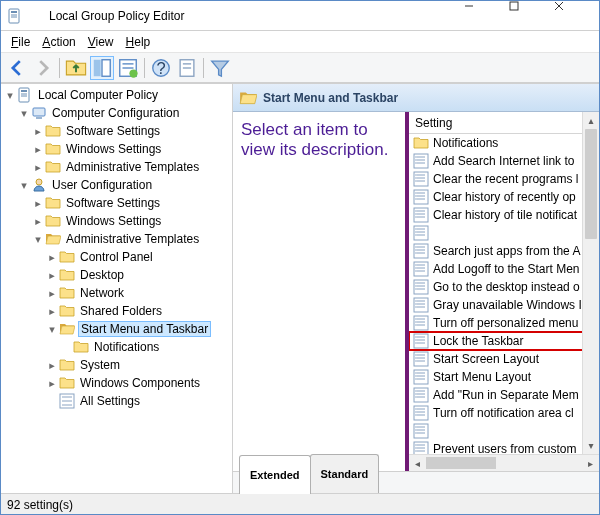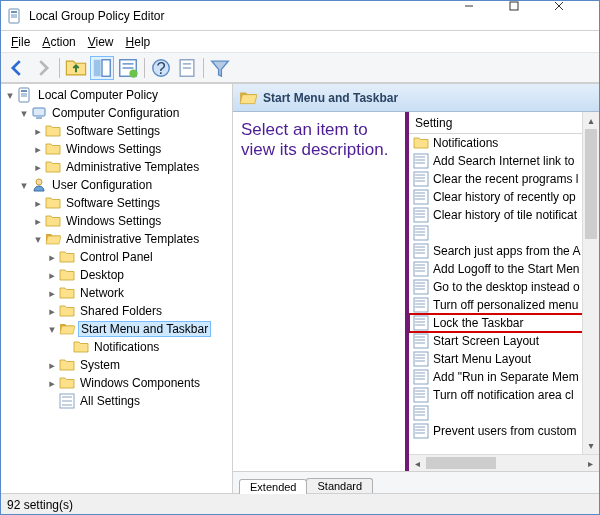--- a/index.html
+++ b/index.html
@@ -1,17 +1,17 @@
 <!DOCTYPE html>
 <html><head>
 <meta charset="utf-8">
 <style>
 * { box-sizing: border-box; margin: 0; padding: 0; font-family: "Segoe UI", Tahoma, sans-serif; font-size: 12px; }
 body { background: #fff; width: 600px; height: 515px; overflow: hidden; border: 1px solid #5a8ac6; }
-.titlebar { height: 30px; display: flex; align-items: center; background: #fff; border-bottom: 1px solid #d0d0d0; }
+.titlebar { height: 30px; display: flex; align-items: center; background: #fff; border-bottom: 1px solid #d0d0d0; gap: 20px; }
 .titlebar .app-icon { width: 16px; height: 16px; margin: 0 6px; }
 .titlebar .title { flex: 1; font-size: 12px; color: #000; }
 .winbtns { display: flex; height: 100%; }
 .winbtn { width: 45px; height: 100%; display: flex; align-items: center; justify-content: center; color: #333; }
 .menubar { height: 22px; display: flex; align-items: center; padding: 0 4px; background: #fff; border-bottom: 1px solid #e5e5e5; }
 .menuitem { padding: 2px 6px; }
 .menuitem u { text-decoration: underline; }
 .toolbar { height: 30px; display: flex; align-items: center; padding: 0 4px; gap: 2px; background: #f5f6f7; border-bottom: 1px solid #d0d0d0; }
 .tbtn { width: 24px; height: 24px; display: flex; align-items: center; justify-content: center; border: 1px solid transparent; }
 .tsep { width: 1px; height: 20px; background: #c0c0c0; margin: 0 2px; }
@@ -36,21 +36,21 @@
 .row .ricon { width: 16px; height: 16px; margin-right: 4px; display: inline-flex; flex-shrink: 0; }
 .row.hl { outline: 2px solid #d40000; outline-offset: -1px; }
 .vscroll { position: absolute; right: 0; top: 0; bottom: 17px; width: 17px; background: #f0f0f0; border-left: 1px solid #dcdcdc; }
 .vscroll .arrow { height: 17px; display: flex; align-items: center; justify-content: center; color: #606060; font-size: 10px; }
 .vscroll .thumb { height: 110px; margin: 0 2px; background: #cdcdcd; border-radius: 1px; }
 .hscroll { position: absolute; left: 0; right: 0; bottom: 0; height: 17px; background: #f0f0f0; border-top: 1px solid #dcdcdc; display: flex; }
 .hscroll .arrow { width: 17px; display: flex; align-items: center; justify-content: center; color: #606060; font-size: 10px; }
 .hscroll .thumb { flex: 0 0 70px; margin: 2px 0; background: #cdcdcd; }
 .hscroll .track { flex: 1; }
 .tabs { height: 22px; display: flex; align-items: flex-end; background: #f5f6f7; padding-left: 6px; border-top: 1px solid #d0d0d0; }
-.tab { border: 1px solid #b0b0b0; border-bottom: none; padding: 1px 10px; margin-right: -1px; background: #f0f0f0; border-radius: 3px 3px 0 0; font-size: 11px; }
+.tab { border: 1px solid #b0b0b0; border-bottom: none; padding: 13px 10px; margin-right: -1px; background: #f0f0f0; border-radius: 3px 3px 0 0; font-size: 11px; font-weight: bold; }
 .tab.active { background: #fff; position: relative; top: 1px; }
 .statusbar { height: 22px; background: #f0f0f0; border-top: 1px solid #d0d0d0; display: flex; align-items: center; padding: 0 6px; font-size: 12px; }
 svg { width: 100%; height: 100%; }
 </style>
 </head>
 <body>
 
 <svg width="0" height="0" style="position:absolute">
 <defs>
   <g id="folder-closed">
@@ -436,20 +436,28 @@
                 </svg>
               </span>
               <span>Go to the desktop instead o</span>
             </div>
             <div class="row">
               <span class="ricon">
                 <svg viewBox="0 0 16 16">
                   <use href="#setting-icon"></use>
                 </svg>
               </span>
+              <span>Gray unavailable Windows I</span>
+            </div>
+            <div class="row">
+              <span class="ricon">
+                <svg viewBox="0 0 16 16">
+                  <use href="#setting-icon"></use>
+                </svg>
+              </span>
               <span>Turn off personalized menu</span>
             </div>
             <div class="row hl">
               <span class="ricon">
                 <svg viewBox="0 0 16 16">
                   <use href="#setting-icon"></use>
                 </svg>
               </span>
               <span>Lock the Taskbar</span>
             </div>

